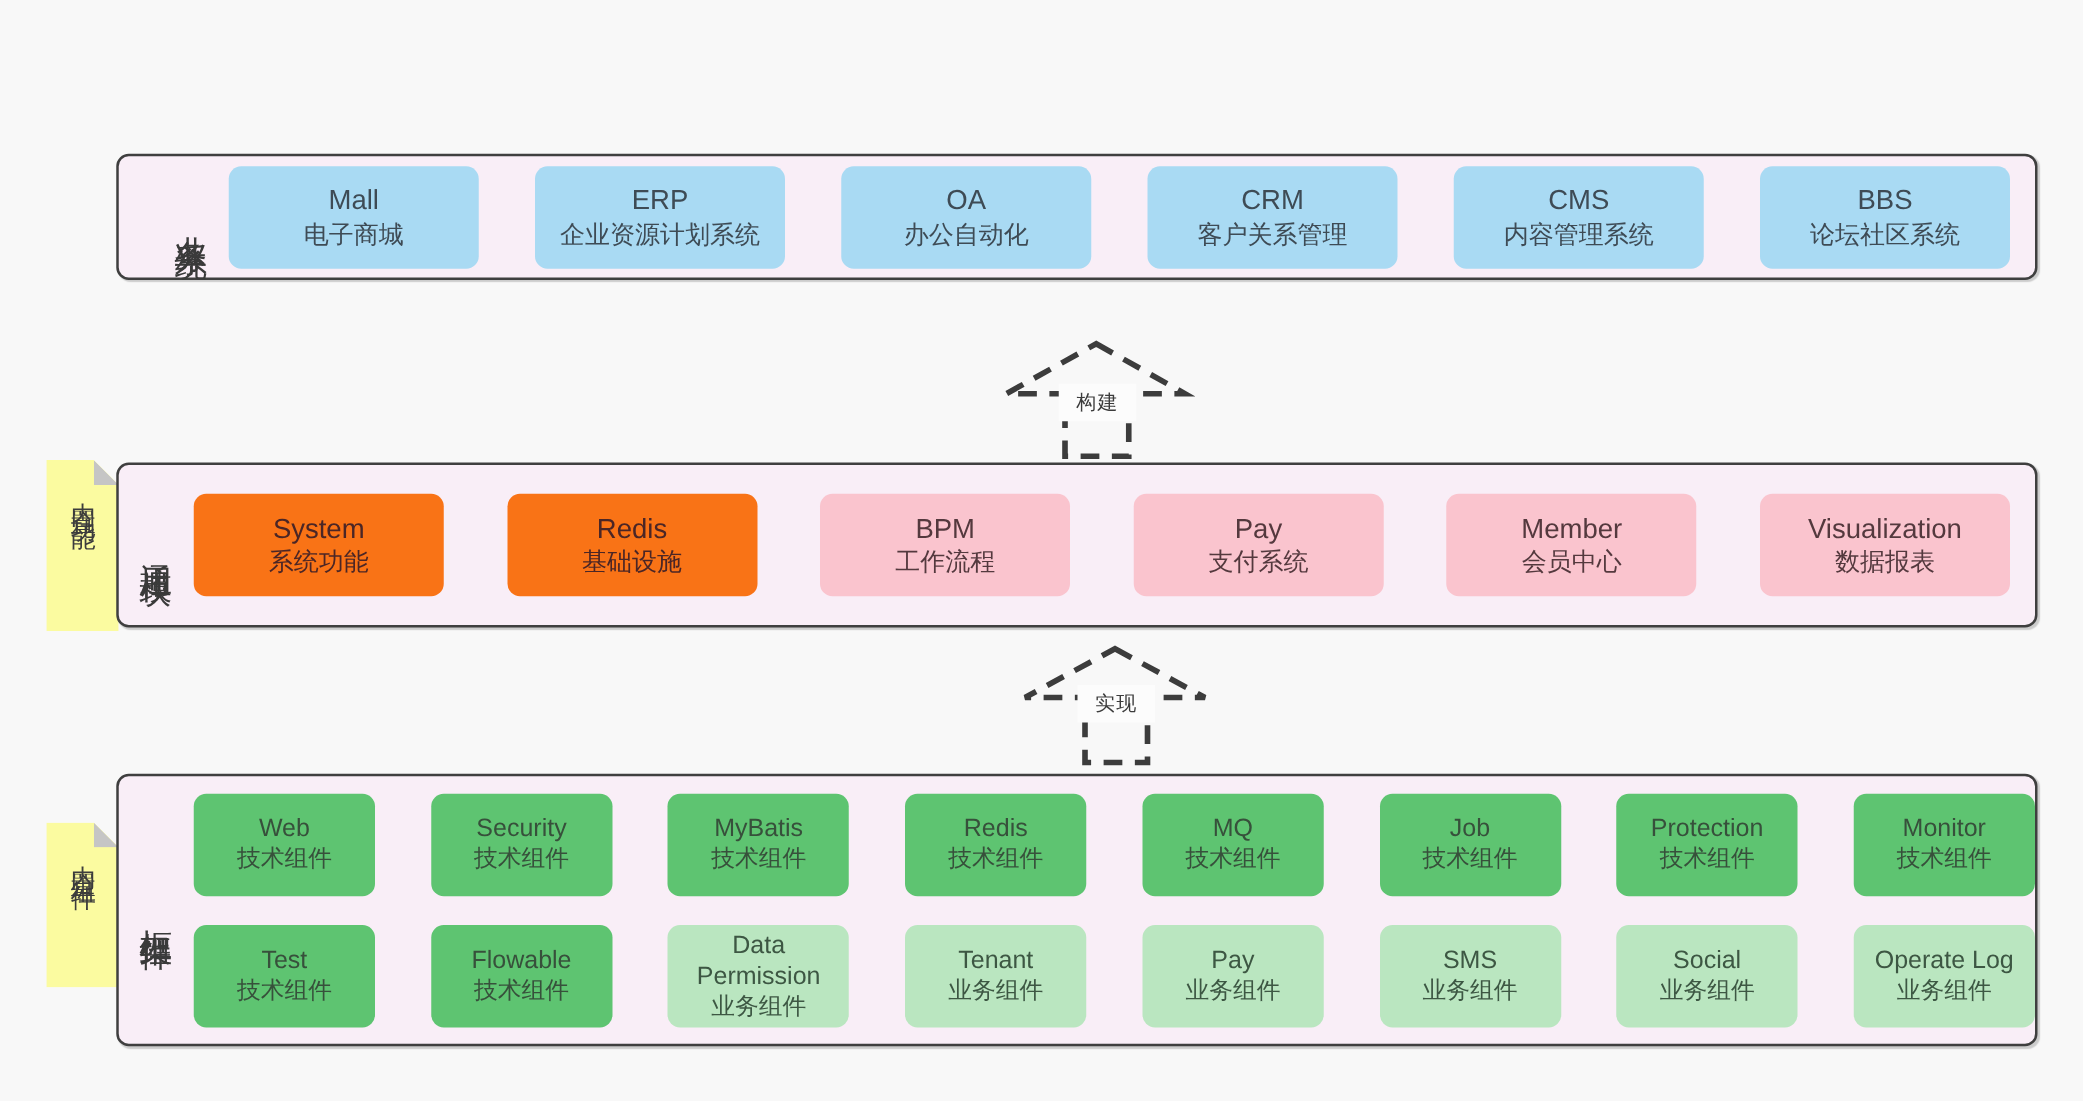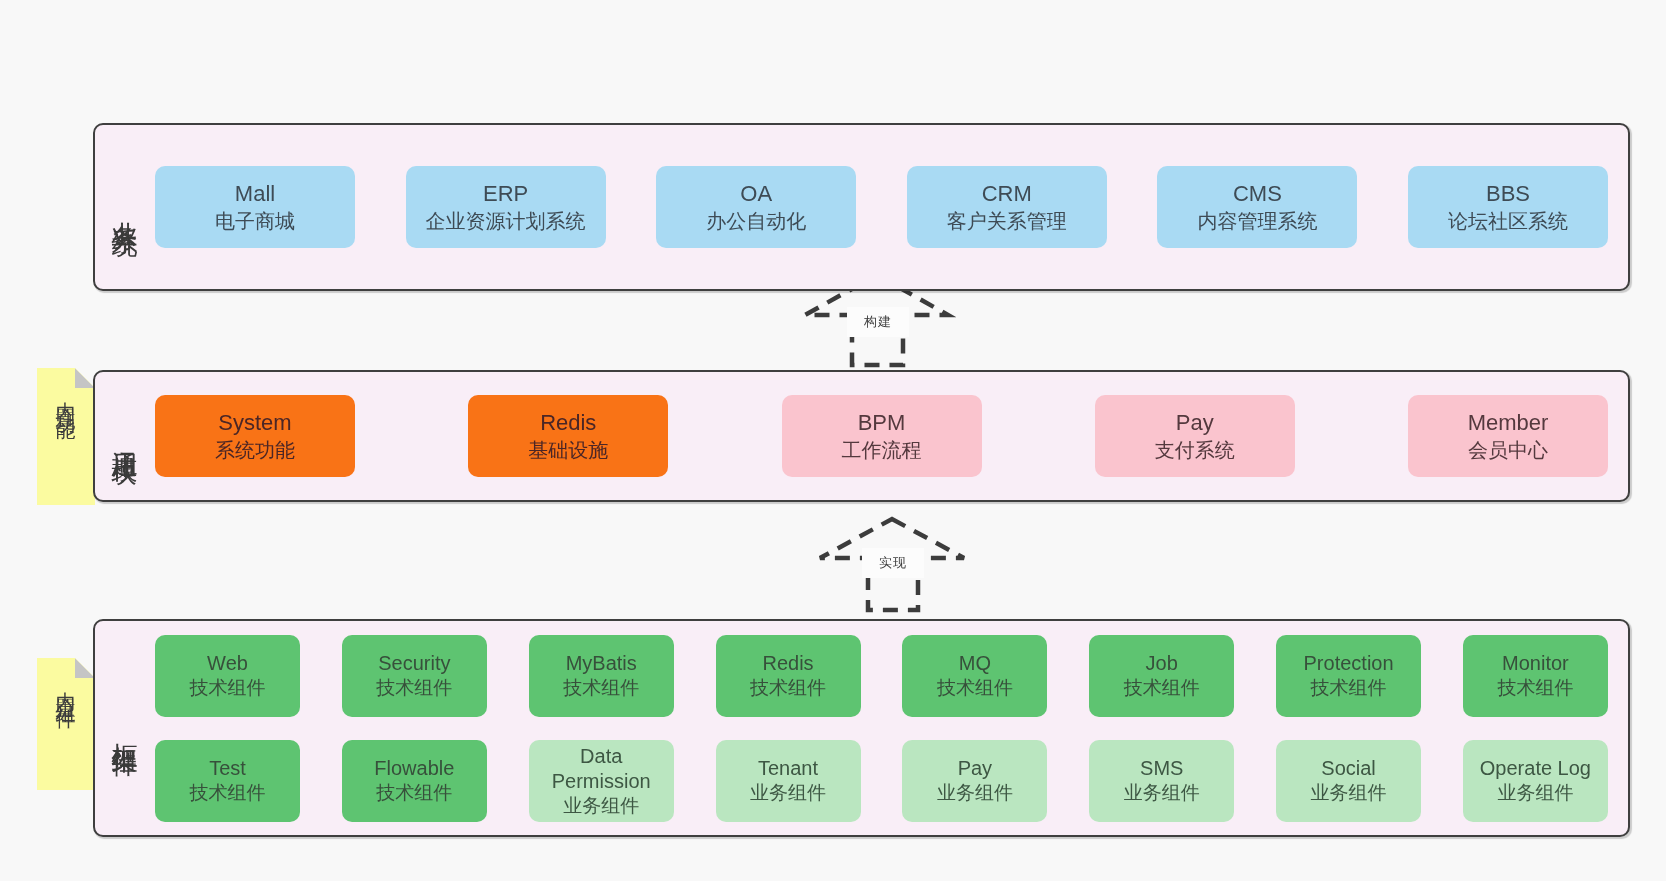--- a/index.html
+++ b/index.html
@@ -14,40 +14,40 @@
   .stage { position:absolute; inset:0; width:1666px; height:881px; }
 
   
   .panel {
     position:absolute; left:93px; width:1537px;
     background:#f9eef7;
     border:2px solid #3f3f3f; border-radius:10px;
     box-shadow:1.5px 1.5px 1px rgba(0,0,0,0.18);
     display:flex; z-index:2;
   }
-  .panel-business   { top:123px; height:168px; }
+  .panel-business   { top:123px; height:101px;padding-left:28px; }
   .panel-modules    { top:370px; height:132px; }
   .panel-components { top:619px; height:218px; }
 
   .panel-label {
     flex:0 0 60px; display:flex; align-items:center; justify-content:center;
   }
   .vtext {
     writing-mode:vertical-rl; text-orientation:upright;
     font-size:26px; letter-spacing:3px; line-height:1; color:#3a3a3a;
     white-space:nowrap;
   }
 
   .boxes {
     flex:1; display:flex; justify-content:space-between; align-items:center;
     padding-right:20px;
   }
   .boxes-col {
     flex:1; display:flex; flex-direction:column; justify-content:center;
-    gap:23px; padding-right:20px;
+    gap:23px; 
   }
   .boxes-col .row { display:flex; justify-content:space-between; }
 
   
   .box {
     border-radius:10px; display:flex; flex-direction:column;
     justify-content:center; align-items:center; text-align:center;
     line-height:1.35;
   }
   .box6 { width:200px; height:82px; }
@@ -82,21 +82,21 @@
   }
 
   
   .arrow { position:absolute; width:158px; height:100px; z-index:1; }
   .arrow-build     { left:798px; top:271px; }
   .arrow-implement { left:813px; top:515px; }
   .arrow svg { position:absolute; inset:0; }
   .arrow .alabel {
     position:absolute; left:49px; width:62px; height:30px;
     background:#fcfcfc; display:flex; align-items:center; justify-content:center;
-    font-size:13px; color:#3c3c3c; letter-spacing:1px;
+    font-size:16px; color:#3c3c3c; letter-spacing:1px;
   }
   .arrow-build .alabel     { top:36px; }
   .arrow-implement .alabel { top:33px; }
 </style>
 </head>
 <body>
 
 <div class="stage">
 
   <div class="panel panel-business">
@@ -161,20 +161,24 @@
         <span class="desc">工作流程</span>
       </div>
       <div class="box box6 pink">
         <span class="name">Pay</span>
         <span class="desc">支付系统</span>
       </div>
       <div class="box box6 pink">
         <span class="name">Member</span>
         <span class="desc">会员中心</span>
       </div>
+      <div class="box box6 pink">
+        <span class="name">Visualization</span>
+        <span class="desc">数据报表</span>
+      </div>
     </div>
   </div>
 
   <div class="arrow arrow-implement">
     <svg viewBox="0 0 158 100">
       <path d="M79 4 L151 43 L105 43 L105 95 L55 95 L55 43 L7 43 Z" fill="none" stroke="#3c3c3c" stroke-width="4.5" stroke-dasharray="15 10"></path>
     </svg>
     <div class="alabel">实现</div>
   </div>
 

